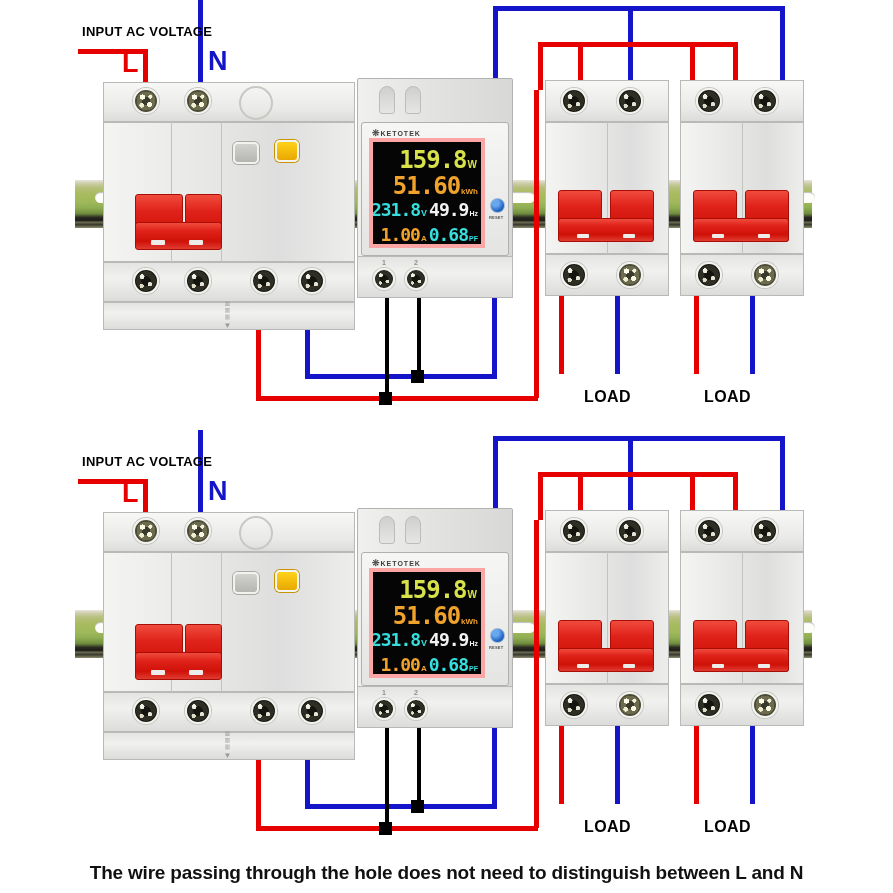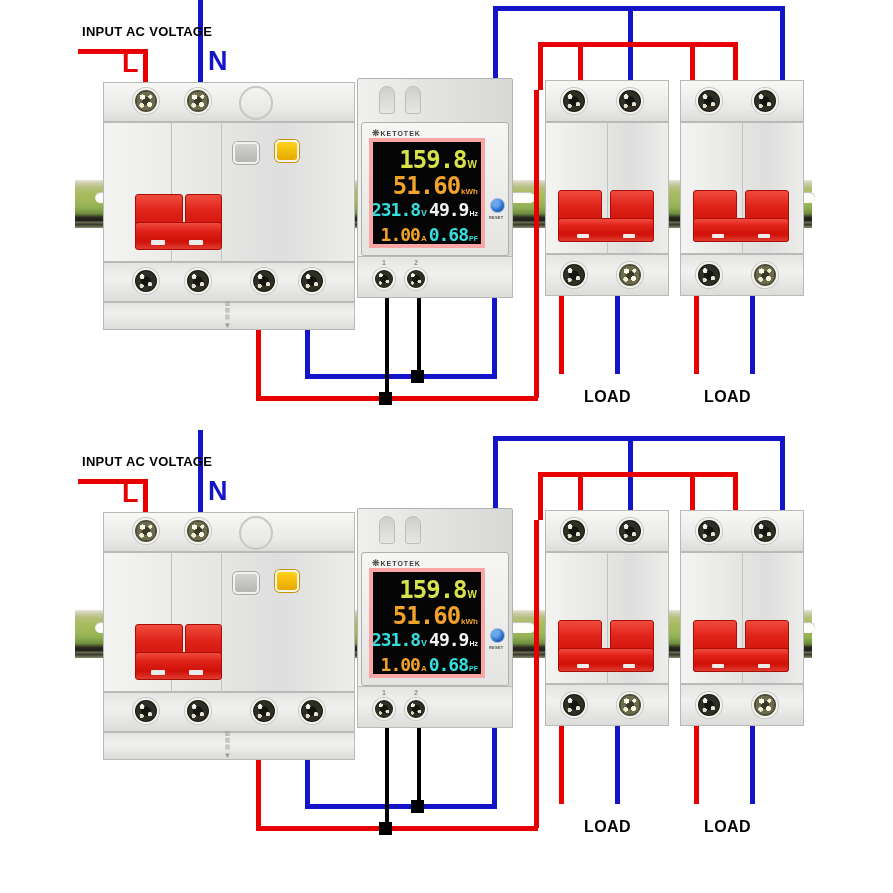--- a/index.html
+++ b/index.html
@@ -502,14 +502,15 @@
     <div class="wire wv red" style="left:694px; top:296px; height:78px;"></div>
     <div class="wire wv blue" style="left:750px; top:296px; height:78px;"></div>
 
     <div class="lbl-input" style="left:82px; top:24px;">INPUT AC VOLTAGE</div>
     <div class="lbl-L" style="left:122px; top:48px;">L</div>
     <div class="lbl-N" style="left:208px; top:46px;">N</div>
     <div class="lbl-load" style="left:584px; top:388px;">LOAD</div>
     <div class="lbl-load" style="left:704px; top:388px;">LOAD</div>
   </div>
 
+  <div class="caption" style="top:862px;">The wire passing through the hole does not need to distinguish between L and N</div>
 
 </div>
 
 </body></html>

